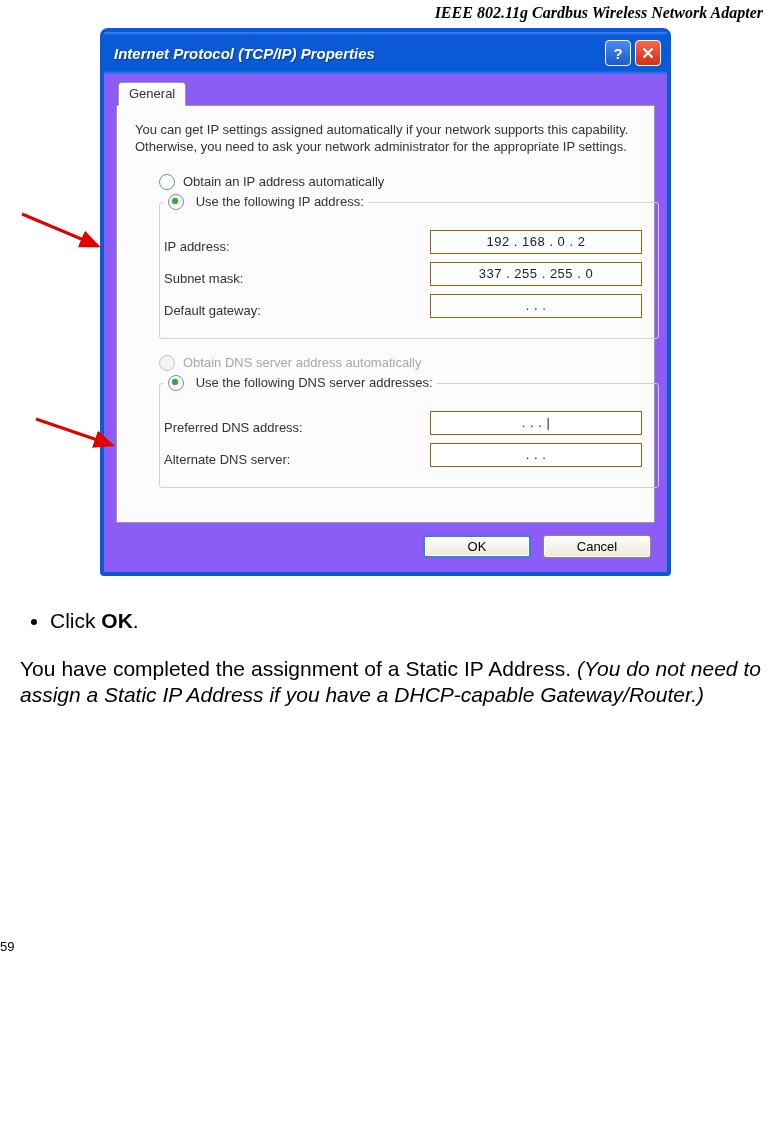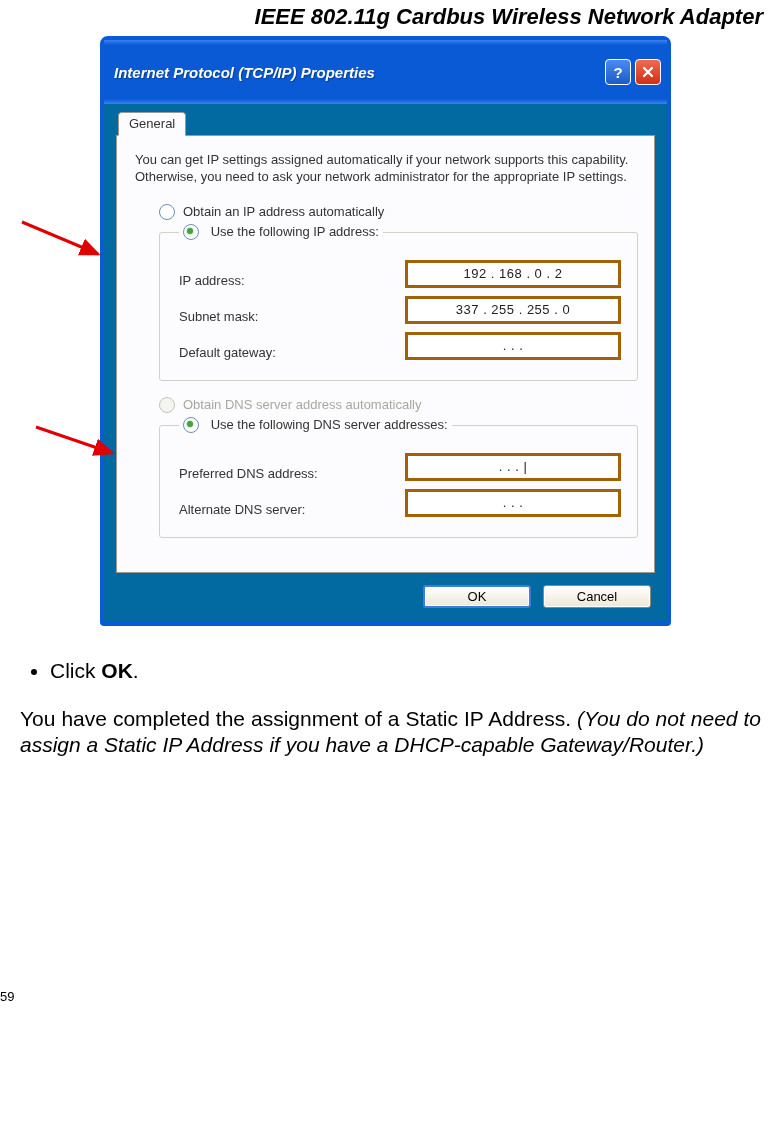--- a/index.html
+++ b/index.html
@@ -9,24 +9,24 @@
     background: #fff;
     width: 781px;
   }
   .page {
     width: 781px;
     padding: 0;
     box-sizing: border-box;
     position: relative;
   }
   .doc-header {
-    font-family: Liberation Sans, sans-serif;
+    font-family: Liberation Serif, serif;
     font-weight: bold;
     font-style: italic;
-    font-size: 22px;
+    font-size: 16px;
     text-align: right;
     padding: 4px 18px 4px 0;
   }
   .dialog-wrap {
     position: relative;
     width: 571px;
     margin-left: 100px;
     margin-top: 2px;
   }
   .dialog {
@@ -36,21 +36,21 @@
     border-radius: 8px 8px 4px 4px;
     box-sizing: border-box;
     font-family: Tahoma, Arial, sans-serif;
   }
   .titlebar {
     position: relative;
     height: 34px;
     background: linear-gradient(to bottom, #3a81f5 0%, #0a5ad6 8%, #0a5ad6 50%, #0a5ad6 92%, #3a81f5 100%);
     display: flex;
     align-items: center;
-    padding: 15px 6px;
+    padding: 4px 6px;
   }
   .titlebar-title {
     color: #fff;
     font-weight: bold;
     font-style: italic;
     font-size: 15px;
     flex: 1;
     text-shadow: 1px 1px 1px rgba(0,0,0,.3);
     padding-left: 4px;
   }
@@ -64,21 +64,21 @@
     align-items: center;
     justify-content: center;
     color: #fff;
     font-weight: bold;
     font-size: 15px;
   }
   .tb-help { background: linear-gradient(to bottom,#4c8af1,#1a5dc5); }
   .tb-close { background: linear-gradient(to bottom,#ef6b50,#d03016); }
   .dialog-body {
     padding: 8px 12px 14px 12px;
-    background: #0369a1;
+    background: #8b5cf6;
   }
   .tab-strip {
     display: flex;
     gap: 0;
     margin-bottom: -1px;
     padding-left: 2px;
   }
   .tab {
     background: #fcfcfe;
     border: 1px solid #9c9a8c;
@@ -126,21 +126,21 @@
     width: 6px; height: 6px;
     background: #3fa43f;
     border-radius: 50%;
     left: 3px; top: 3px;
     box-shadow: 0 0 2px rgba(63,164,63,.8);
   }
   fieldset.group {
     border: 1px solid #d4d0c8;
     border-radius: 3px;
     margin: 0 0 16px 24px;
-    padding: 10px 16px 12px 19px;
+    padding: 10px 16px 12px 4px;
   }
   fieldset.group legend {
     font-size: 13px;
     padding: 0 4px;
     color: #333;
   }
   fieldset.group legend .radio { vertical-align: middle; display:inline-block; margin-bottom:2px;}
   .field {
     display: flex;
     align-items: flex-end;
@@ -148,30 +148,31 @@
     gap: 36px;
   }
   .field-label {
     width: 190px;
     font-size: 13px;
     color: #333;
   }
   .ip-input {
     width: 210px;
     height: 22px;
-    border: 3px solid #a16207;
+    border: 1px solid #a16207;
     background: #fff;
     font-family: Tahoma, Arial, sans-serif;
     font-size: 13px;
     text-align: center;
     letter-spacing: 0.5px;
     display: flex;
     align-items: center;
     justify-content: center;
     color: #222;
+    margin-left: 40px;
   }
   .btn {
     font-family: Tahoma, Arial, sans-serif;
     font-size: 13px;
     padding: 3px 14px;
     background: linear-gradient(to bottom,#fefefe,#ece9d8);
     border: 1px solid #8b8b7a;
     border-radius: 3px;
     min-width: 78px;
     text-align:center;

